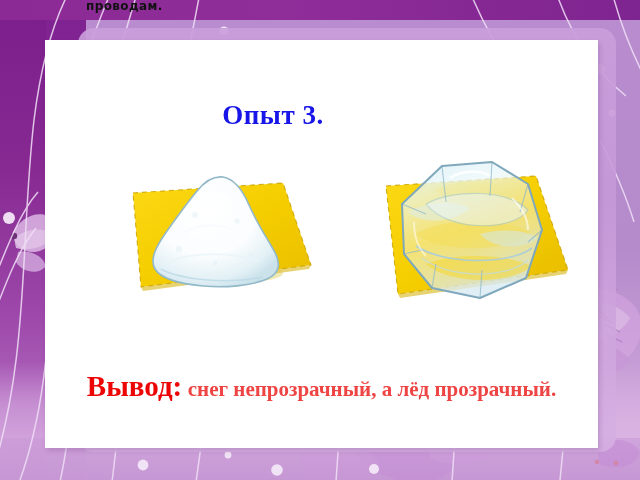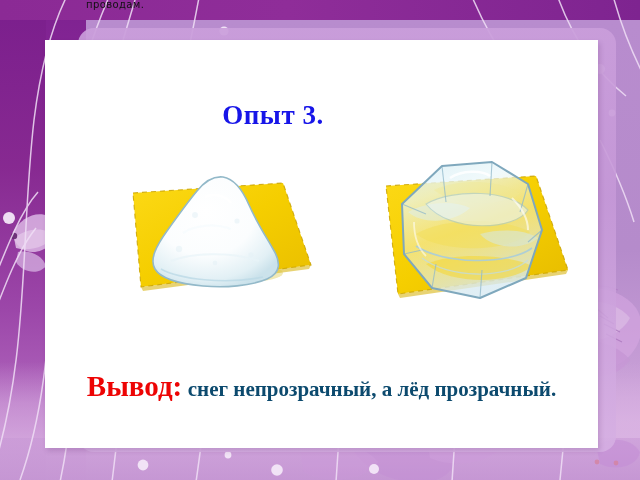--- a/index.html
+++ b/index.html
@@ -64,38 +64,38 @@
   .card {
     position:absolute; left:45px; top:40px; width:553px; height:408px;
     background:#ffffff;
     box-shadow:2px 3px 5px rgba(80,30,95,.18);
   }
 
   
   .top-note {
     position:absolute; left:86px; top:-1px;
     font-family:"DejaVu Sans", sans-serif;
-    font-size:10px; font-weight:400; color:#111111;
+    font-size:12px; font-weight:700; color:#111111;
     letter-spacing:.4px; white-space:nowrap;
   }
   .title {
     position:absolute; left:0; top:60px; width:456px;
     text-align:center;
     font-family:"Liberation Serif", serif;
     font-size:27px; font-weight:700; color:#1715E8;
     letter-spacing:.5px;
   }
   .conclusion {
     position:absolute; left:0; top:330px; width:553px;
     text-align:center; white-space:nowrap;
     font-family:"Liberation Serif", serif;
     font-size:22px; font-weight:700;
   }
   .conclusion .lead { color:#ED0404; font-size:29px;margin-top:7px; }
-  .conclusion .body { color:#0c4a6e; font-size:21px; }
+  .conclusion .body { color:#ef4444; font-size:21px; }
 
   
   .figure { position:absolute; }
   .fig-snow { left:30px; top:105px; width:260px; height:175px; }
   .fig-ice  { left:285px; top:98px; width:262px; height:185px; }
   .figure svg { display:block; width:100%; height:100%; }
 </style>
 </head>
 <body>
 

